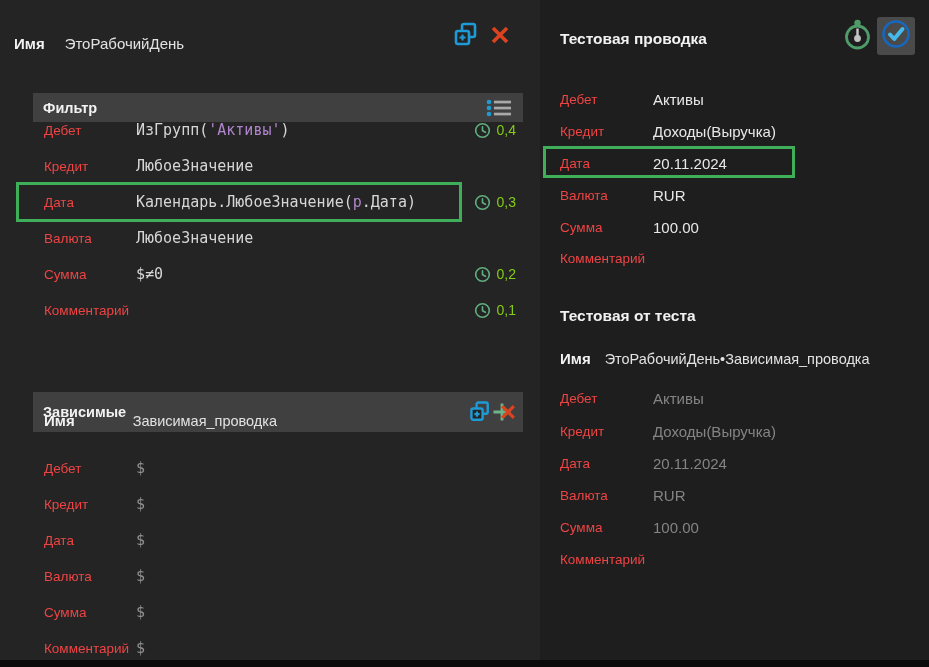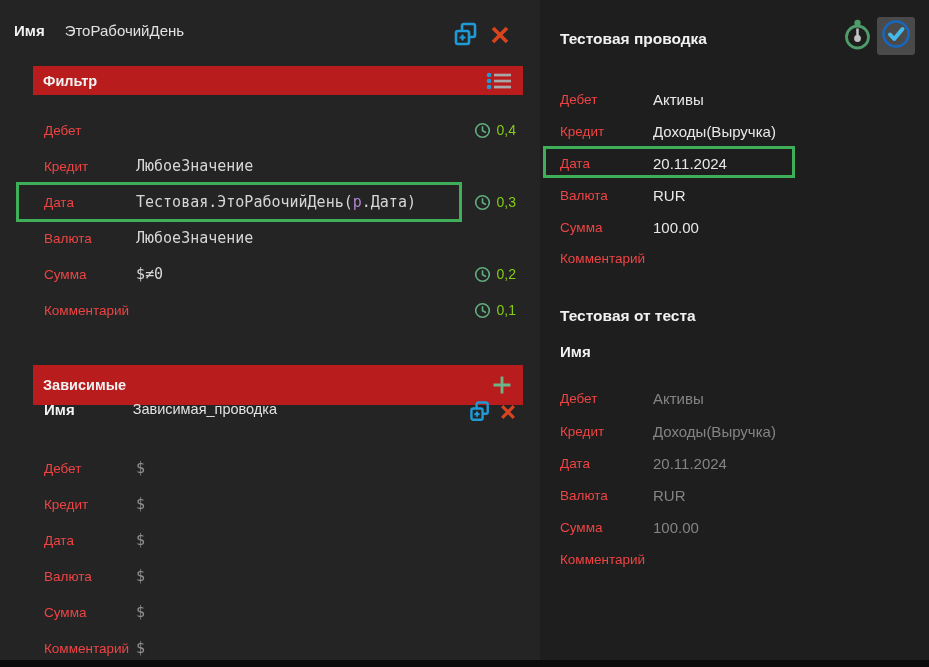--- a/index.html
+++ b/index.html
@@ -4,25 +4,25 @@
 <style>
   html,body{margin:0;padding:0;}
   body{width:929px;height:667px;background:#161616;font-family:"Liberation Sans",sans-serif;
        -webkit-font-smoothing:antialiased;overflow:hidden;}
   .app{position:relative;width:929px;height:667px;}
   .panel{position:absolute;top:0;height:660px;}
   .panel-left{left:0;width:540px;background:#242424;}
   .panel-right{left:540px;width:389px;background:#1e1e1e;}
   .bottom-strip{position:absolute;left:0;bottom:0;width:929px;height:7px;background:#0b0b0b;}
 
-  .namerow{position:absolute;display:flex;align-items:flex-start;height:30px;}
+  .namerow{position:absolute;display:flex;align-items:flex-end;height:30px;}
   .bname{font-weight:bold;font-size:15px;color:#f2f2f2;}
   .nval{font-size:15px;color:#e2e2e2;}
 
-  .bar{position:absolute;background:#b91c1c;display:flex;align-items:center;padding:0 10px;box-sizing:border-box;}
+  .bar{position:absolute;background:#404040;display:flex;align-items:center;padding:0 10px;box-sizing:border-box;margin-top:27px;}
   .bar .t{font-weight:bold;font-size:14.5px;color:#f2f2f2;}
   .bar .spacer{flex:1;}
 
   .lrow{position:absolute;left:44px;width:474px;height:36px;display:flex;align-items:center;}
   .rrow{position:absolute;left:20px;width:355px;height:32px;display:flex;align-items:center;}
   .lbl{flex:none;font-size:13.5px;color:#ef4444;}
   .lrow .lbl{width:92px;}
   .rrow .lbl{width:93px;}
   .mono{font-family:"DejaVu Sans Mono",monospace;font-size:15px;color:#d6d6d6;white-space:pre;}
   .mono .str{color:#b084cc;}
@@ -79,37 +79,38 @@
           <circle cx="3" cy="10" r="2.3" fill="#1e9ad6"></circle>
             <rect x="8" y="8.7" width="17" height="2.7" fill="#a8a8a8"></rect>
           <circle cx="3" cy="16" r="2.3" fill="#1e9ad6"></circle>
             <rect x="8" y="14.7" width="17" height="2.7" fill="#a8a8a8"></rect>
         </svg>
       </span>
     </div>
 
     <div class="lrow" style="top:112px;">
       <span class="lbl">Дебет</span>
+      <span class="mono"><span>ИзГрупп(</span><span class="str">'Активы'</span><span>)</span></span>
       <span class="timing">
         <svg width="17" height="17" viewBox="0 0 17 17">
             <circle cx="8.5" cy="8.5" r="6.8" fill="none" stroke="#5fae7f" stroke-width="1.6"></circle>
             <path d="M8.5 4.8 V8.7 L11.4 10.3" fill="none" stroke="#5fae7f" stroke-width="1.6" stroke-linecap="round"></path>
           </svg>
         <span>0,4</span>
       </span>
     </div>
 
     <div class="lrow" style="top:148px;">
       <span class="lbl">Кредит</span>
       <span class="mono">ЛюбоеЗначение</span>
     </div>
 
     <div class="lrow" style="top:184px;">
       <span class="lbl">Дата</span>
-      <span class="mono"><span>Тестовая.ЭтоРабочийДень(</span><span class="str">p</span><span>.Дата)</span></span>
+      <span class="mono"><span>Календарь.ЛюбоеЗначение(</span><span class="str">p</span><span>.Дата)</span></span>
       <span class="timing">
         <svg width="17" height="17" viewBox="0 0 17 17">
             <circle cx="8.5" cy="8.5" r="6.8" fill="none" stroke="#5fae7f" stroke-width="1.6"></circle>
             <path d="M8.5 4.8 V8.7 L11.4 10.3" fill="none" stroke="#5fae7f" stroke-width="1.6" stroke-linecap="round"></path>
           </svg>
         <span>0,3</span>
       </span>
     </div>
 
     <div class="lrow" style="top:220px;">
@@ -249,20 +250,21 @@
       <span class="lbl">Комментарий</span>
       <span class="rval"></span>
     </div>
 
     <div class="hl" style="left:3px;top:146px;width:252px;height:32px;"></div>
 
     <div class="h1" style="left:20px;top:307px;">Тестовая от теста</div>
 
     <div class="namerow" style="left:20px;top:343px;gap:14px;height:24px;">
       <span class="bname">Имя</span>
+      <span class="nval" style="font-size:14.5px;">ЭтоРабочийДень•Зависимая_проводка</span>
     </div>
 
     <div class="rrow" style="top:382px;">
       <span class="lbl">Дебет</span>
       <span class="rval dim">Активы</span>
     </div>
     <div class="rrow" style="top:415px;">
       <span class="lbl">Кредит</span>
       <span class="rval dim">Доходы(Выручка)</span>
     </div>

